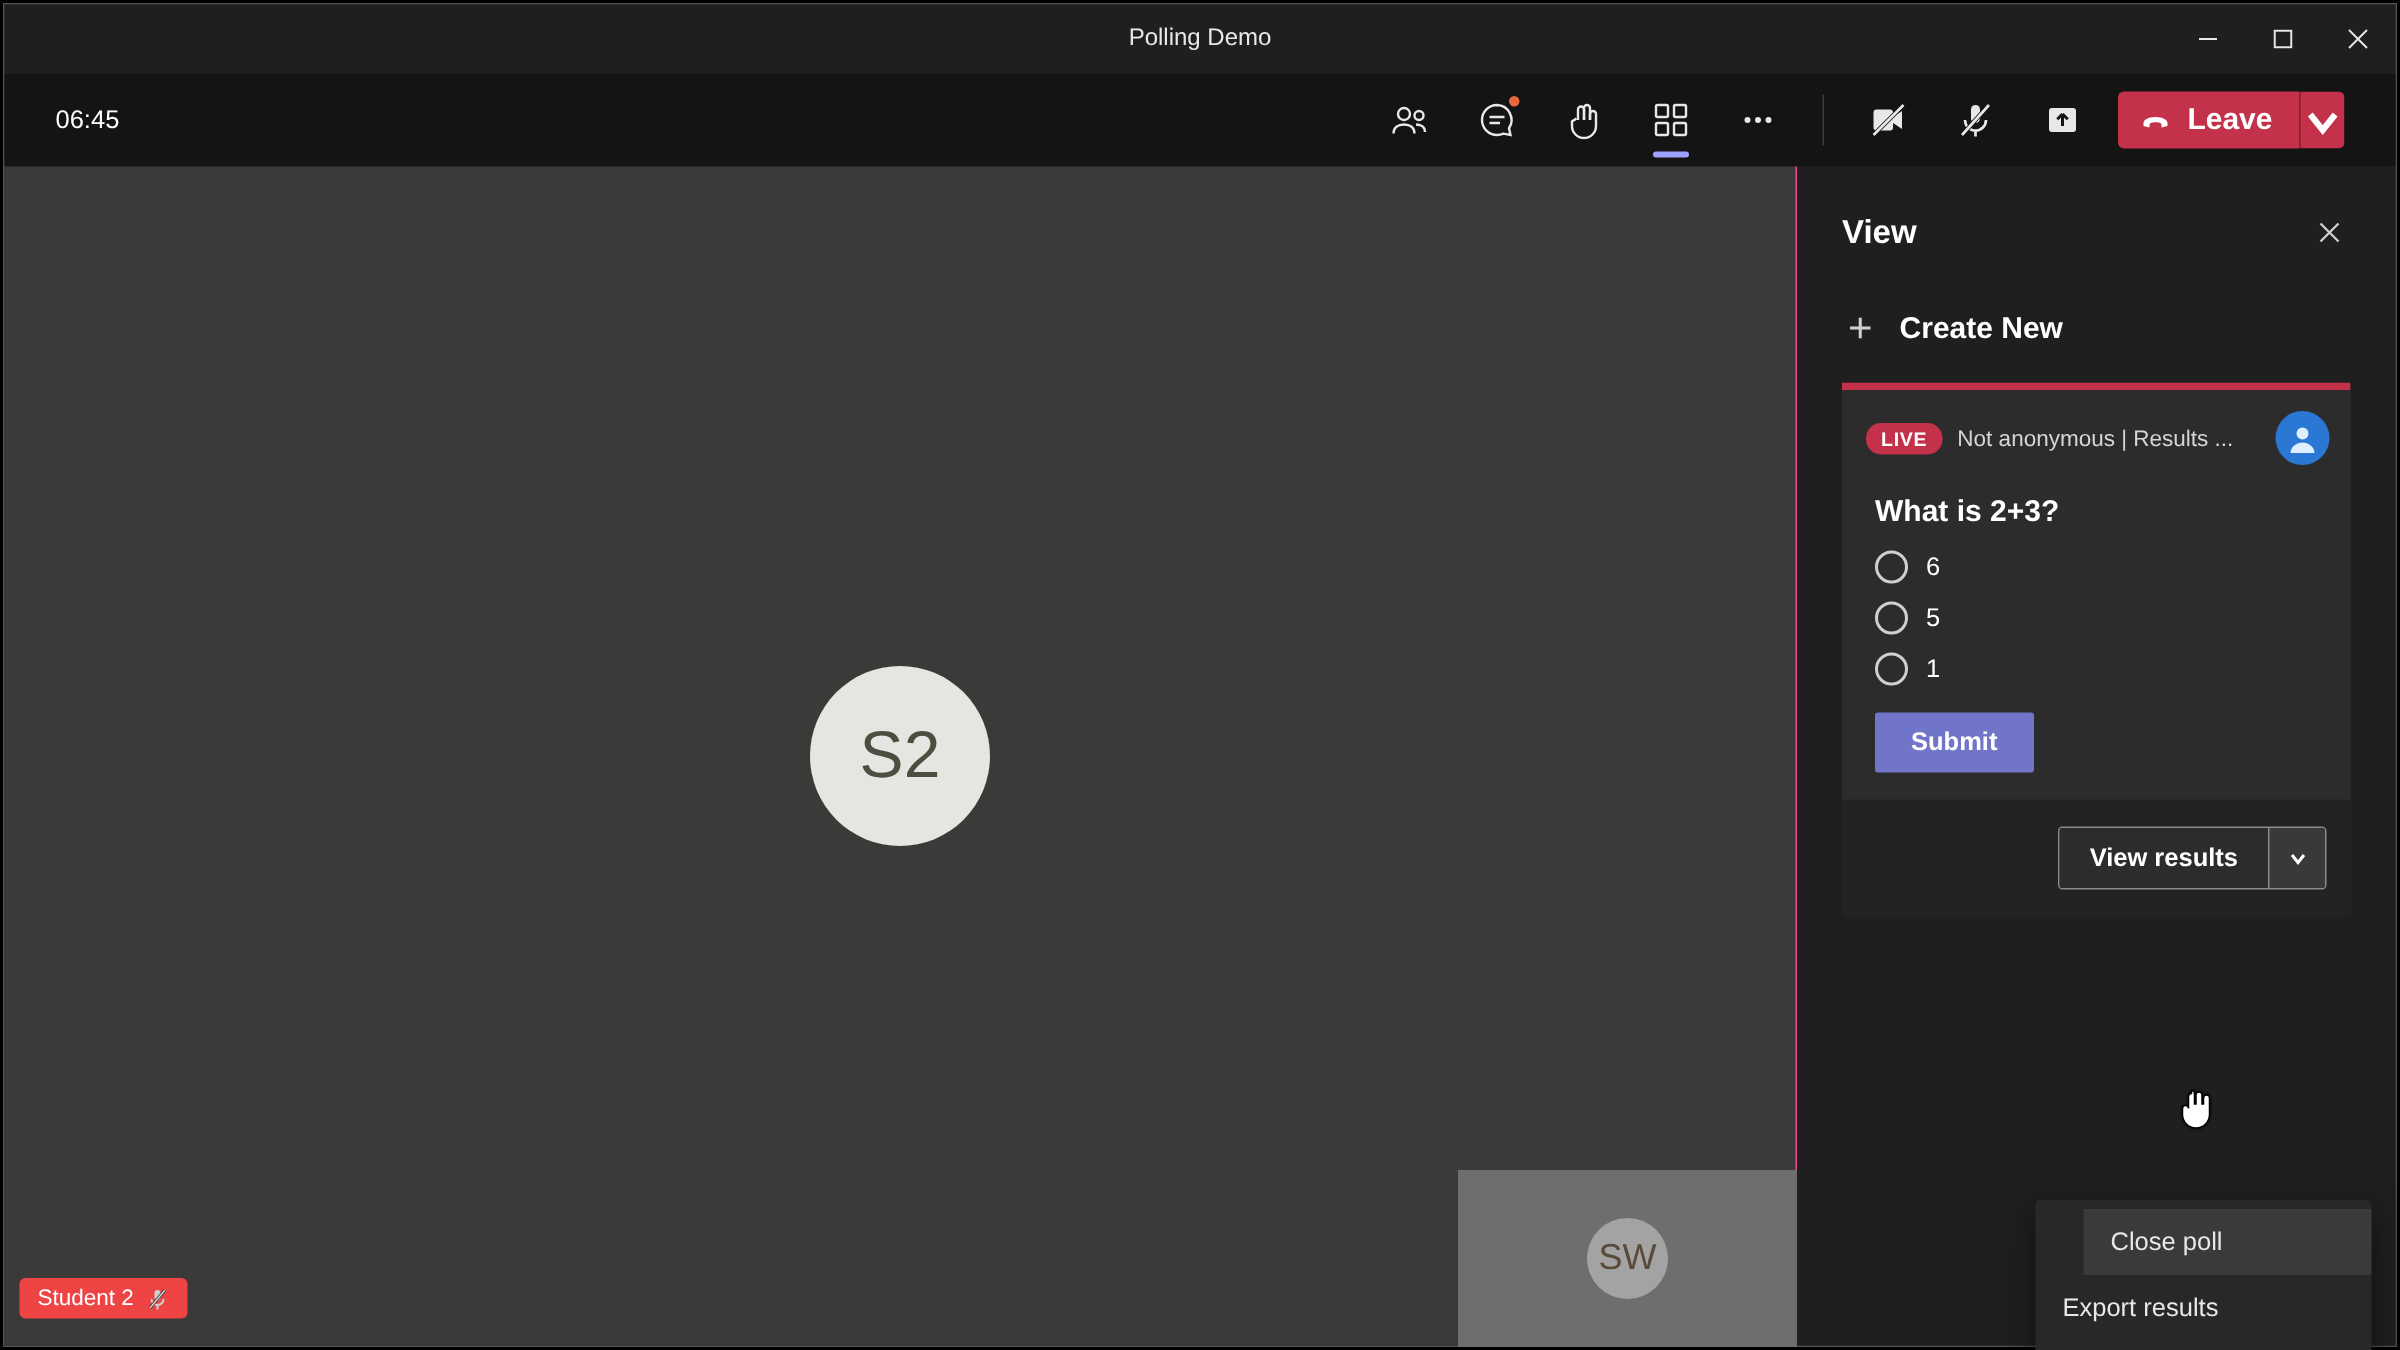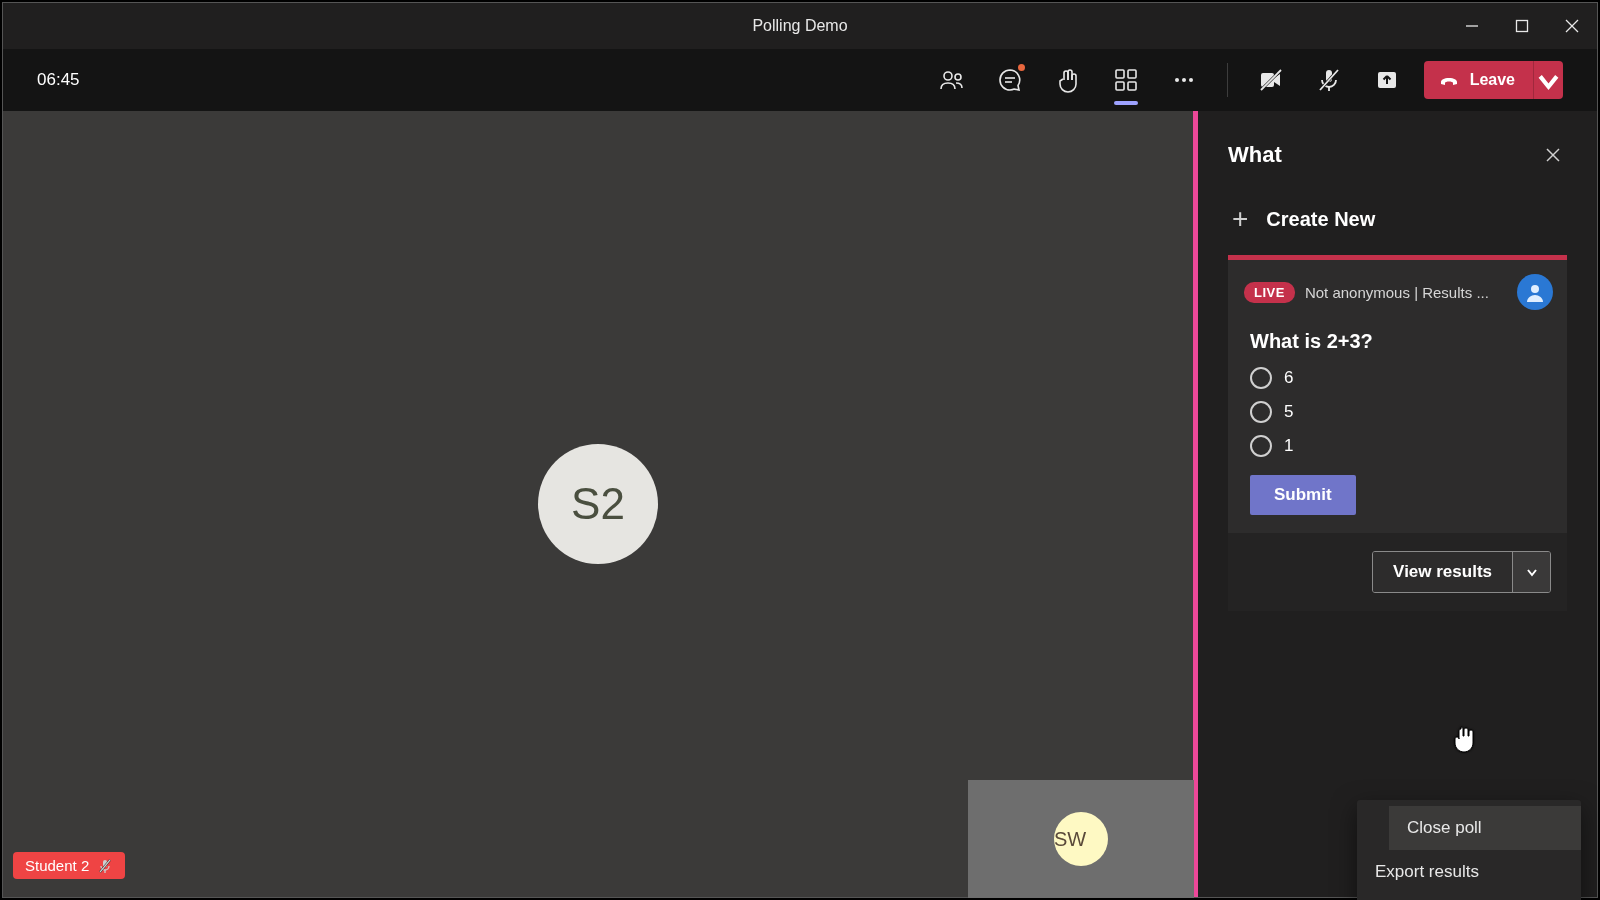--- a/index.html
+++ b/index.html
@@ -24,48 +24,48 @@
   }
   .callbar .timer { font-size: 17px; color: #fff; text-align: right; }
   .callbar .spacer { flex: 1; }
   .callbar .btn-group { display: flex; align-items: center; gap: 0; }
   .call-btn { width: 58px; height: 62px; display: flex; align-items: center; justify-content: center; color: #e8e8e8; position: relative; }
   .call-btn svg { width: 26px; height: 26px; }
   .call-btn .dot { position: absolute; top: 13px; right: 12px; width: 11px; height: 11px; background: #e9673e; border-radius: 50%; border: 2px solid #141414; }
   .call-btn .underline { position: absolute; bottom: 6px; left: 17px; right: 17px; height: 4px; background: #9ea2ff; border-radius: 2px; }
   .vsep { width: 1px; height: 34px; background: #3d3d3d; margin: 0 14px; }
   .leave-wrap { display: flex; margin-left: 8px; }
-  .leave-btn { background: #c4314b; color: #fff; height: 38px; border-radius: 4px 0 0 4px; display: flex; align-items: center; padding: 0 18px 0 14px; font-size: 16px; font-weight: 600; gap: 10px; }
+  .leave-btn { background: #c4314b; color: #fff; height: 38px; border-radius: 4px 0 0 4px; display: flex; align-items: center; padding: 0 18px 0 14px; font-size: 20px; font-weight: 600; gap: 10px; }
   .leave-btn svg { width: 22px; height: 22px; }
   .leave-caret { background: #c4314b; color: #fff; height: 38px; border-radius: 0 4px 4px 0; display: flex; align-items: center; justify-content: center; width: 30px; border-left: 1px solid rgba(0,0,0,0.18); }
 
   
   .body { flex: 1; display: flex; min-height: 0; }
 
   .stage {
-    flex: 1; background: #3b3a39; position: relative; border-right: 5px solid #ec4899;
+    flex: 1; background: #3b3a39; position: relative; border-right: 1px solid #ec4899;
   }
   .avatar-big {
     position: absolute; left: 50%; top: 50%; transform: translate(-50%, -50%);
     width: 120px; height: 120px; border-radius: 50%; background: #e6e5e1;
     display: flex; align-items: center; justify-content: center;
     font-size: 44px; font-weight: 400; color: #4a4f3f;
   }
   .name-pill {
     position: absolute; left: 10px; bottom: 18px; background: #ef4444; color: #fff;
     padding: 5px 12px; border-radius: 4px; font-size: 15px; display: flex; align-items: center; gap: 8px;
   }
   .name-pill svg { width: 16px; height: 16px; }
   .pip {
     position: absolute; right: -1px; bottom: -1px; width: 226px; height: 118px; background: #6e6e6e;
     display: flex; align-items: center; justify-content: center;
   }
   .pip .avatar-small {
-    width: 54px; height: 54px; border-radius: 50%; background: #fef9c3;
-    display: flex; align-items: center; font-size: 20px; font-weight: 400; color: #5a4a3a;
+    width: 54px; height: 54px; border-radius: 50%; background: #a3a3a3;
+    display: flex; align-items: center; justify-content: center; font-size: 24px; font-weight: 400; color: #5a4a3a;
   }
 
   
   .panel {
     width: 399px; background: #201f1f; display: flex; flex-direction: column; color: #fff; position: relative;
   }
   .panel-head { display: flex; align-items: center; justify-content: space-between; padding: 30px 30px 22px 30px; }
   .panel-head h2 { font-size: 22px; font-weight: 700; }
   .panel-head .close { width: 28px; height: 28px; display: flex; align-items: center; justify-content: center; color: #d0d0d0; }
   .panel-head .close svg { width: 16px; height: 16px; }
@@ -235,21 +235,21 @@
       </div>
       <div class="pip">
         <div class="avatar-small">
           <span>SW</span>
         </div>
       </div>
     </div>
 
     <div class="panel">
       <div class="panel-head">
-        <h2>What</h2>
+        <h2>View</h2>
         <div class="close">
           <svg viewBox="0 0 16 16">
               <line x1="2" y1="2" x2="14" y2="14" stroke="currentColor" stroke-width="1.5"></line>
               <line x1="14" y1="2" x2="2" y2="14" stroke="currentColor" stroke-width="1.5"></line>
             </svg>
         </div>
       </div>
 
       <div class="create-new">
         <span class="plus-ic">+</span>

